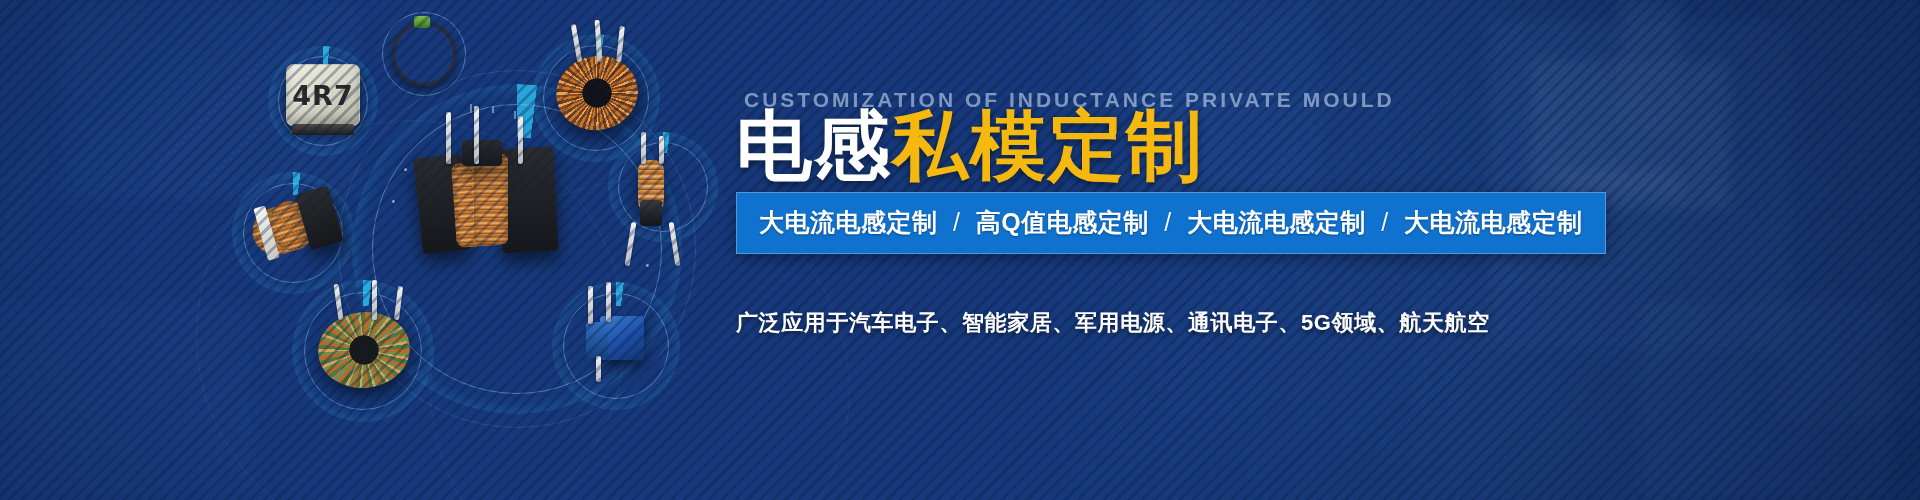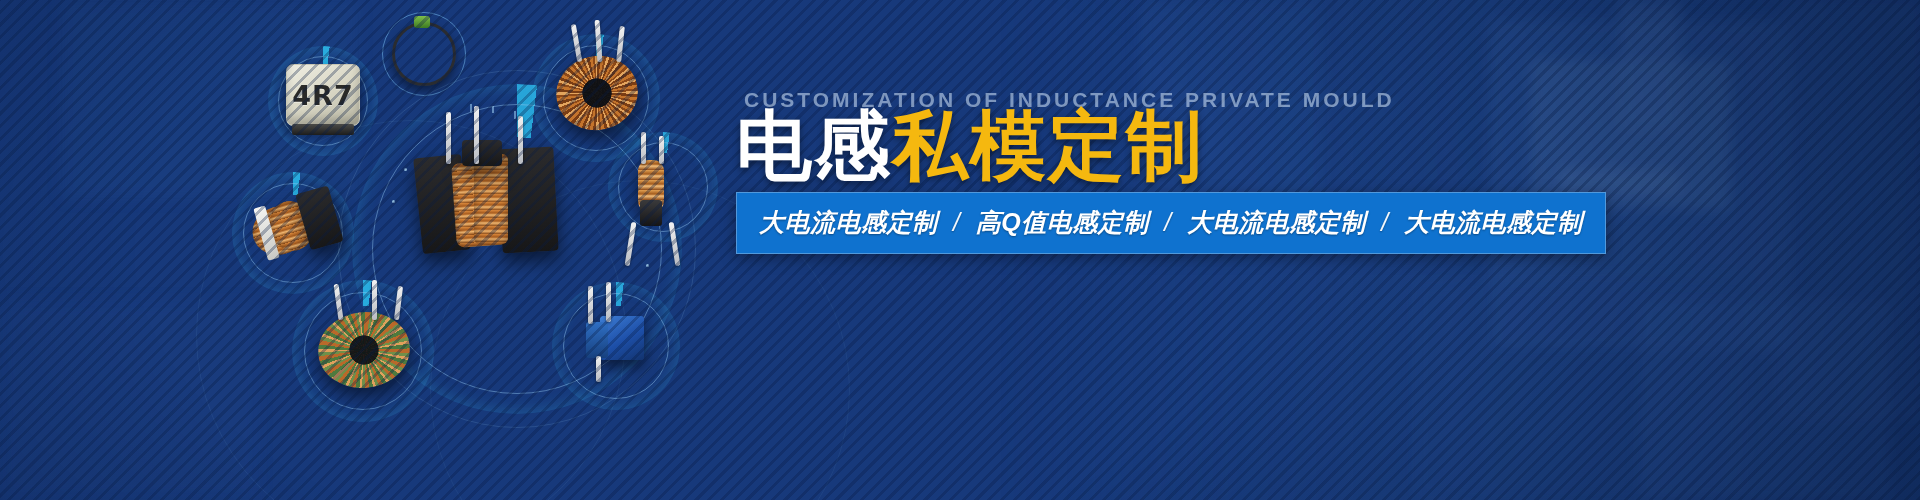--- a/index.html
+++ b/index.html
@@ -125,21 +125,20 @@
     position:absolute; left:0; top:192px;
     background:#0f72cf;
     padding:13px 22px 14px 22px;
     border:1px solid rgba(255,255,255,.28);
     box-shadow:0 4px 14px rgba(0,0,0,.35);
     white-space:nowrap;
   }
   .pillbar span {
     font-size:25px; font-weight:700; color:#ffffff; letter-spacing:.5px;
     text-shadow:0 1px 2px rgba(0,0,0,.35);
-    font-style:italic;
   }
   .pillbar .sep { font-weight:400; opacity:.95; padding:0 11px; }
 
   .subdesc {
     position:absolute; left:0; top:308px;
     font-size:22px; font-weight:700; color:#ffffff; letter-spacing:.6px;
     white-space:nowrap; text-shadow:0 2px 5px rgba(0,0,0,.5);
   }
 
   .dot { position:absolute; background:rgba(180,225,250,.75); border-radius:50%; }
@@ -262,15 +261,16 @@
     <div class="pillbar">
       <span>大电流电感定制</span>
       <span class="sep">/</span>
       <span>高Q值电感定制</span>
       <span class="sep">/</span>
       <span>大电流电感定制</span>
       <span class="sep">/</span>
       <span>大电流电感定制</span>
     </div>
 
+    <div class="subdesc">广泛应用于汽车电子、智能家居、军用电源、通讯电子、5G领域、航天航空</div>
   </div>
 
 </div>
 
 </body></html>

